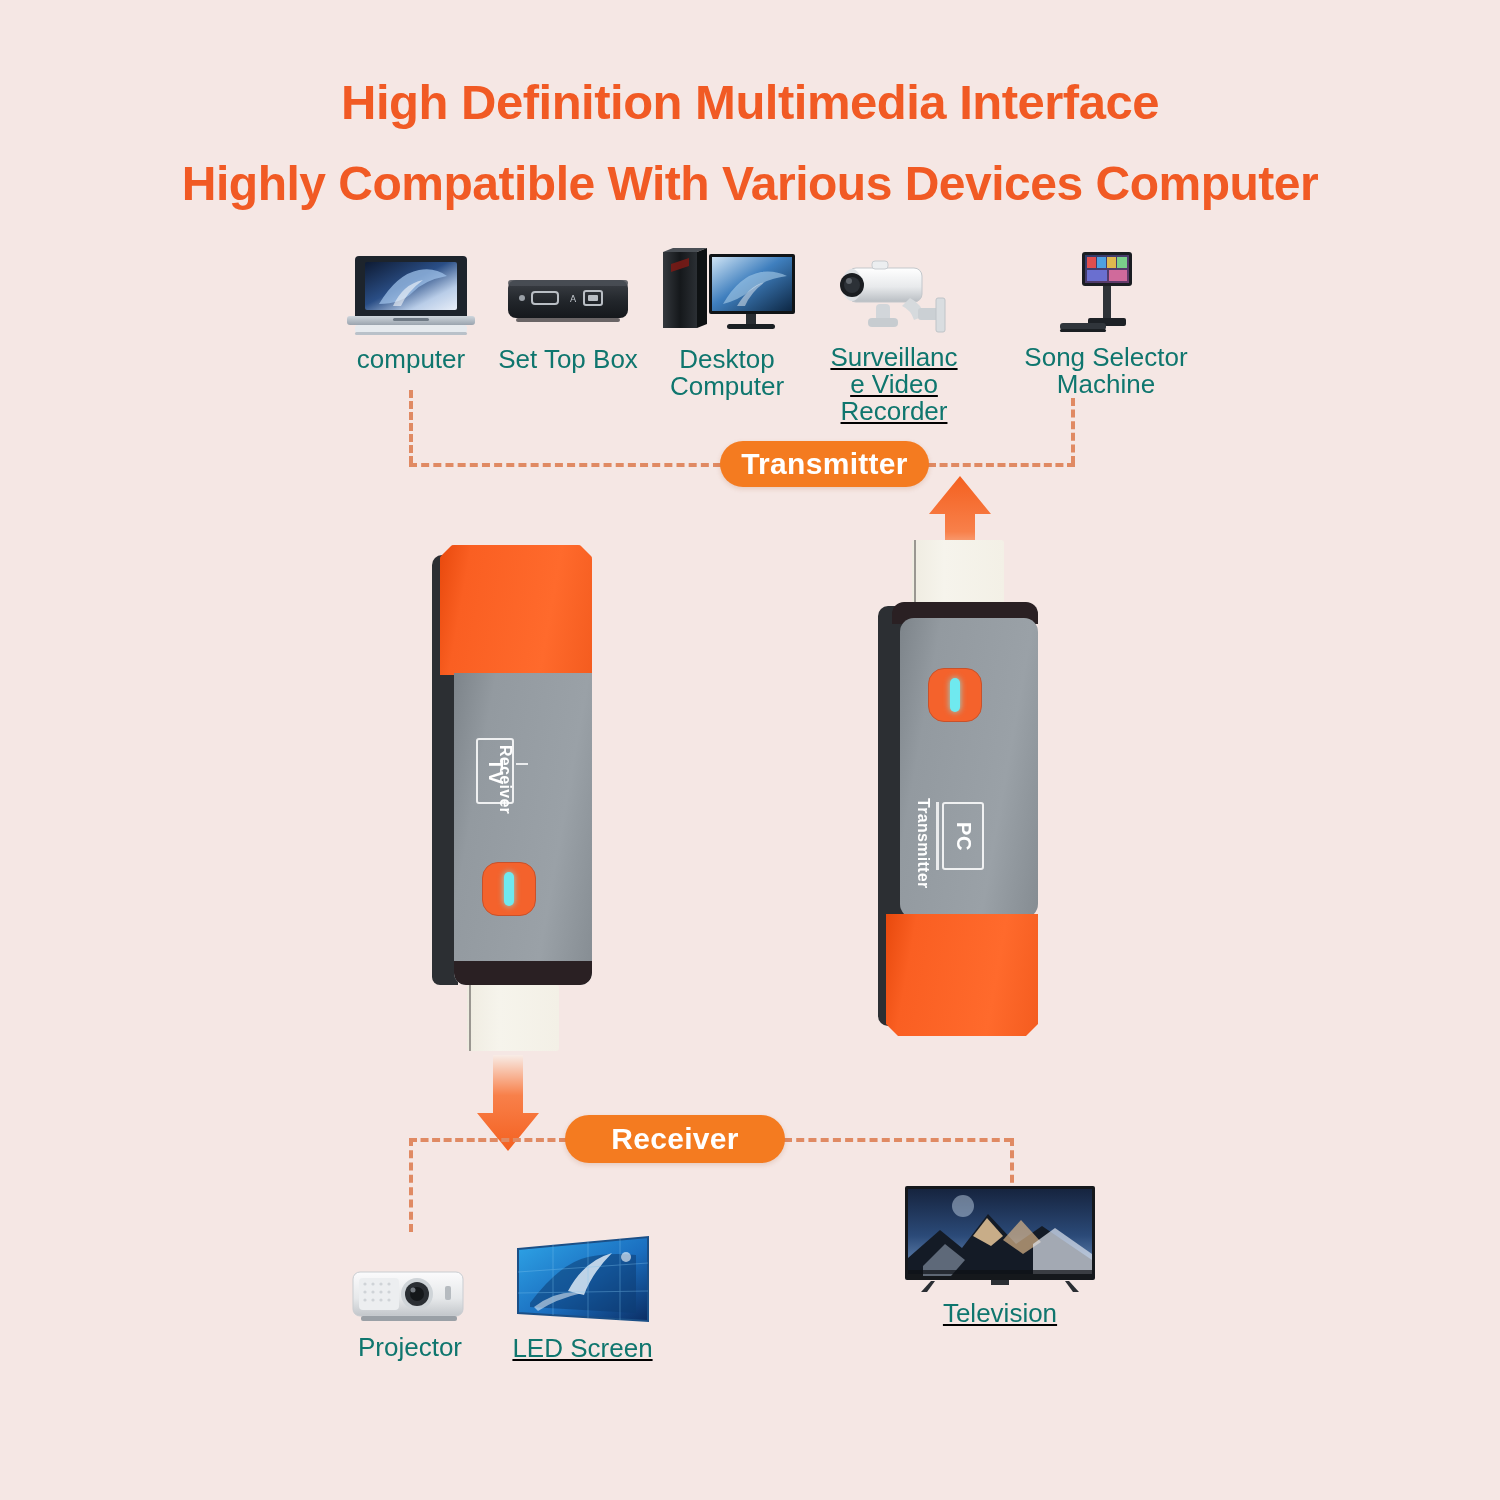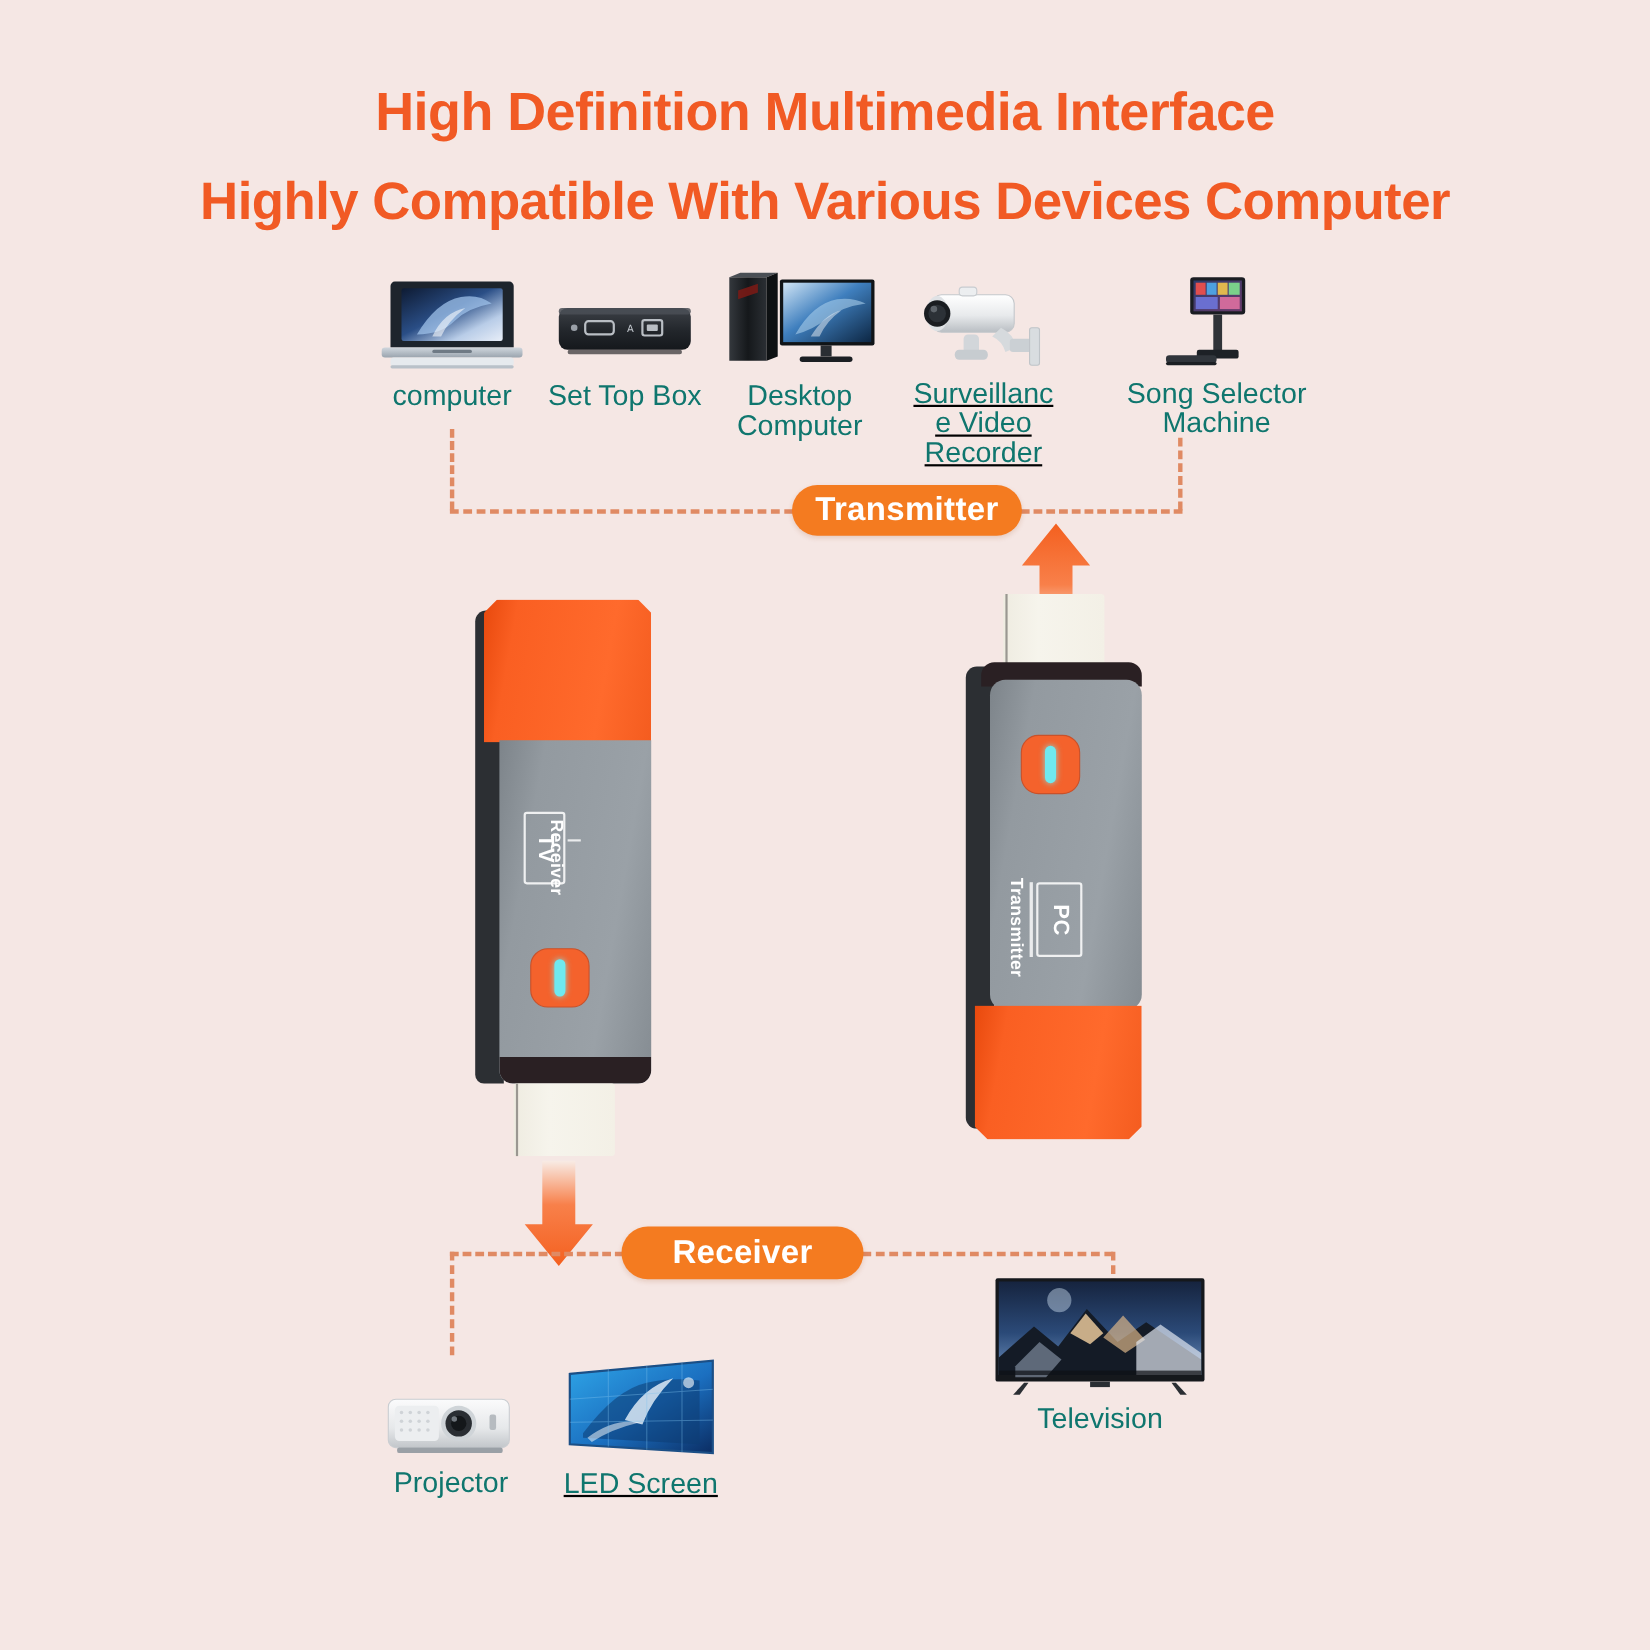--- a/index.html
+++ b/index.html
@@ -431,21 +431,21 @@
             <line x1="112" y1="4" x2="112" y2="85"></line>
           <line x1="10" y1="37" x2="140" y2="28"></line>
             <line x1="10" y1="58" x2="140" y2="56"></line>
         </g>
       </svg>
     </div>
     <div class="cap">LED Screen</div>
   </div>
 
 
-  <div class="dev" style="left:900px; top:1160px; width:200px;">
+  <div class="dev" style="left:900px; top:1184px; width:200px;text-decoration:underline;">
     <div class="art" style="width:194px;height:112px;">
       <svg viewBox="0 0 194 112" width="194" height="112">
         <defs>
           <linearGradient id="tvSky" x1="0" y1="0" x2="0" y2="1">
             <stop offset="0%" stop-color="#16243f"></stop>
               <stop offset="55%" stop-color="#2b4a78"></stop>
             <stop offset="100%" stop-color="#6f91bd"></stop>
           </linearGradient>
         </defs>
         <rect x="2" y="2" width="190" height="94" rx="2" fill="#15181c"></rect>

